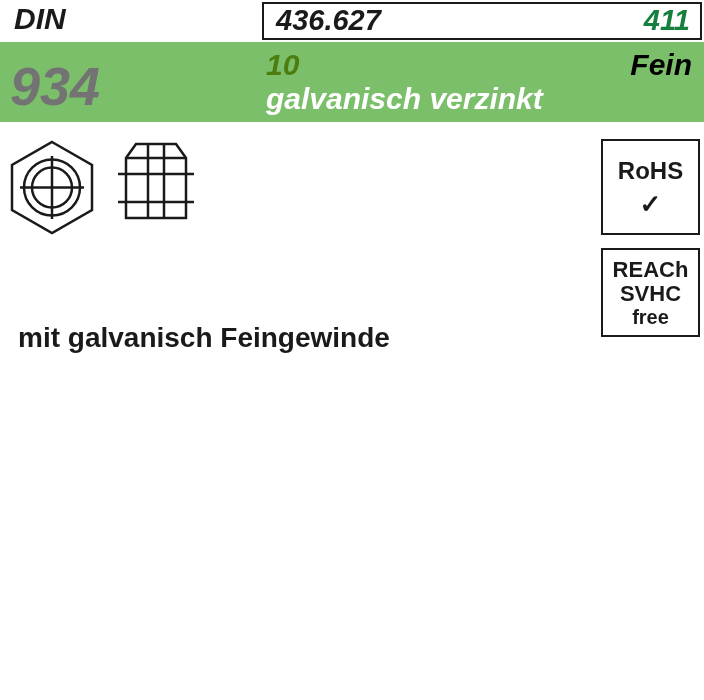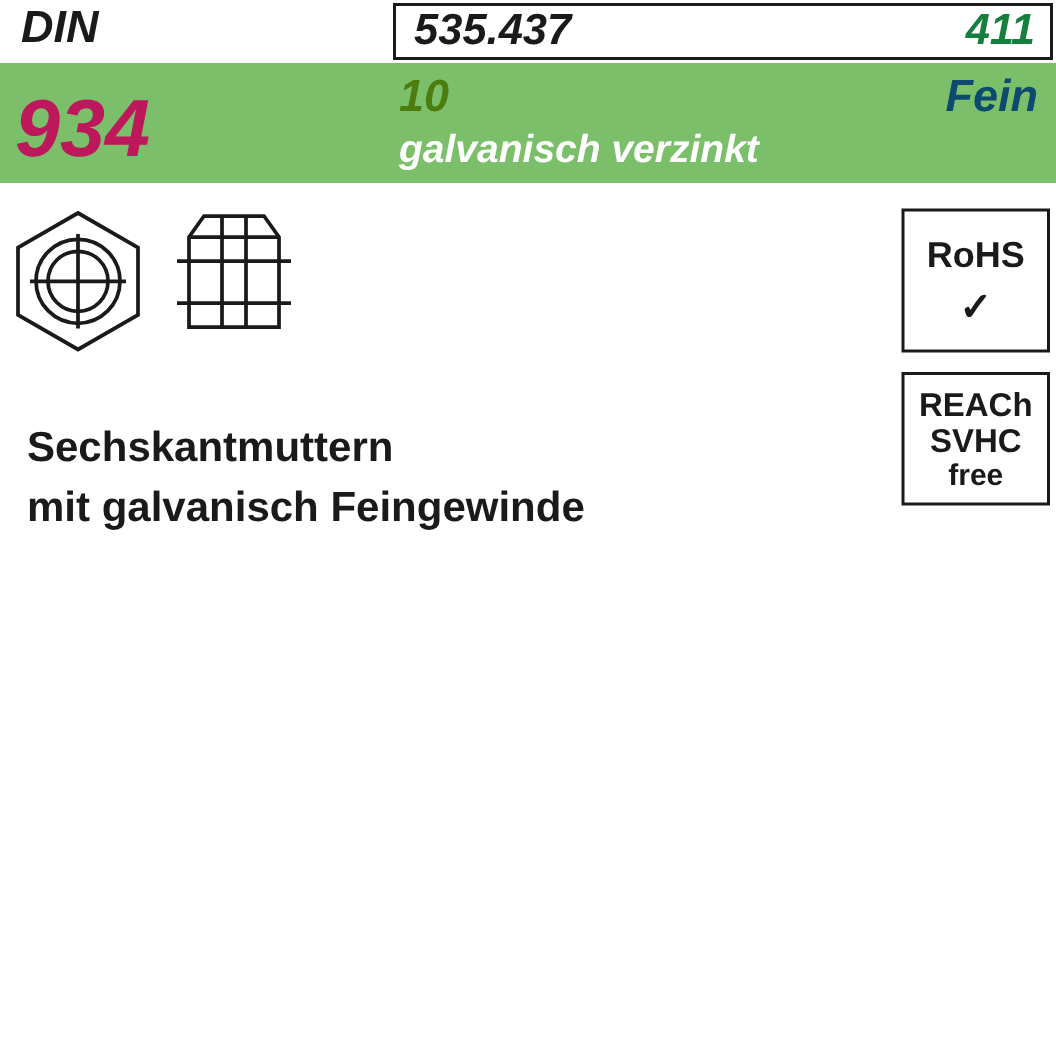--- a/index.html
+++ b/index.html
@@ -55,21 +55,21 @@
     color: #1a1a1a;
     letter-spacing: 0px;
     line-height: 34px;
   }
   .din-number {
     position: absolute;
     left: 10px;
     top: 58px;
     font-size: 54px;
     font-weight: bold;
-    color: #be185d;
+    color: #737373;
     line-height: 56px;
   }
 
   
   .artnr-box {
     position: absolute;
     left: 262px;
     top: 2px;
     width: 440px;
     height: 38px;
@@ -103,32 +103,32 @@
     top: 48px;
     font-size: 30px;
     font-weight: bold;
     color: #4d7c0f;
     line-height: 34px;
   }
   .coating {
     position: absolute;
     left: 266px;
     top: 82px;
-    font-size: 26px;
+    font-size: 30px;
     font-weight: bold;
     color: #ffffff;
     line-height: 34px;
   }
   .fein {
     position: absolute;
     right: 12px;
     top: 48px;
     font-size: 30px;
     font-weight: bold;
-    color: #0c4a6e;
+    color: #000000;
     line-height: 34px;
   }
 
   
   .drawings {
     position: absolute;
     left: 0;
     top: 130px;
     width: 220px;
     height: 115px;
@@ -211,21 +211,21 @@
 
   <div class="header-band">
     <div class="band-green-left"></div>
     <div class="band-top-white"></div>
 
     <div class="artnr-box"></div>
 
     <div class="din-label">DIN</div>
     <div class="din-number">934</div>
 
-    <div class="artnr-text">535.437</div>
+    <div class="artnr-text">436.627</div>
     <div class="artnr-suffix">411</div>
 
     <div class="grade">10</div>
     <div class="coating">galvanisch verzinkt</div>
     <div class="fein">Fein</div>
   </div>
 
   <div class="drawings">
     <svg width="220" height="115" viewBox="0 0 220 115">
 
@@ -241,21 +241,20 @@
         <path d="M126,28 L126,88 L186,88 L186,28 L176,14 L136,14 Z"></path>
         <line x1="126" y1="28" x2="186" y2="28"></line>
         <line x1="148" y1="14" x2="148" y2="88"></line>
         <line x1="164" y1="14" x2="164" y2="88"></line>
         <line x1="118" y1="44" x2="194" y2="44"></line>
         <line x1="118" y1="72" x2="194" y2="72"></line>
       </g>
     </svg>
   </div>
 
-  <div class="title1">Sechskantmuttern</div>
   <div class="title2">mit galvanisch Feingewinde</div>
 
   <div class="badge badge-rohs">
     <div class="label">RoHS</div>
     <div class="check">✓</div>
   </div>
 
   <div class="badge badge-reach">
     <div class="l1">REACh</div>
     <div class="l2">SVHC</div>

